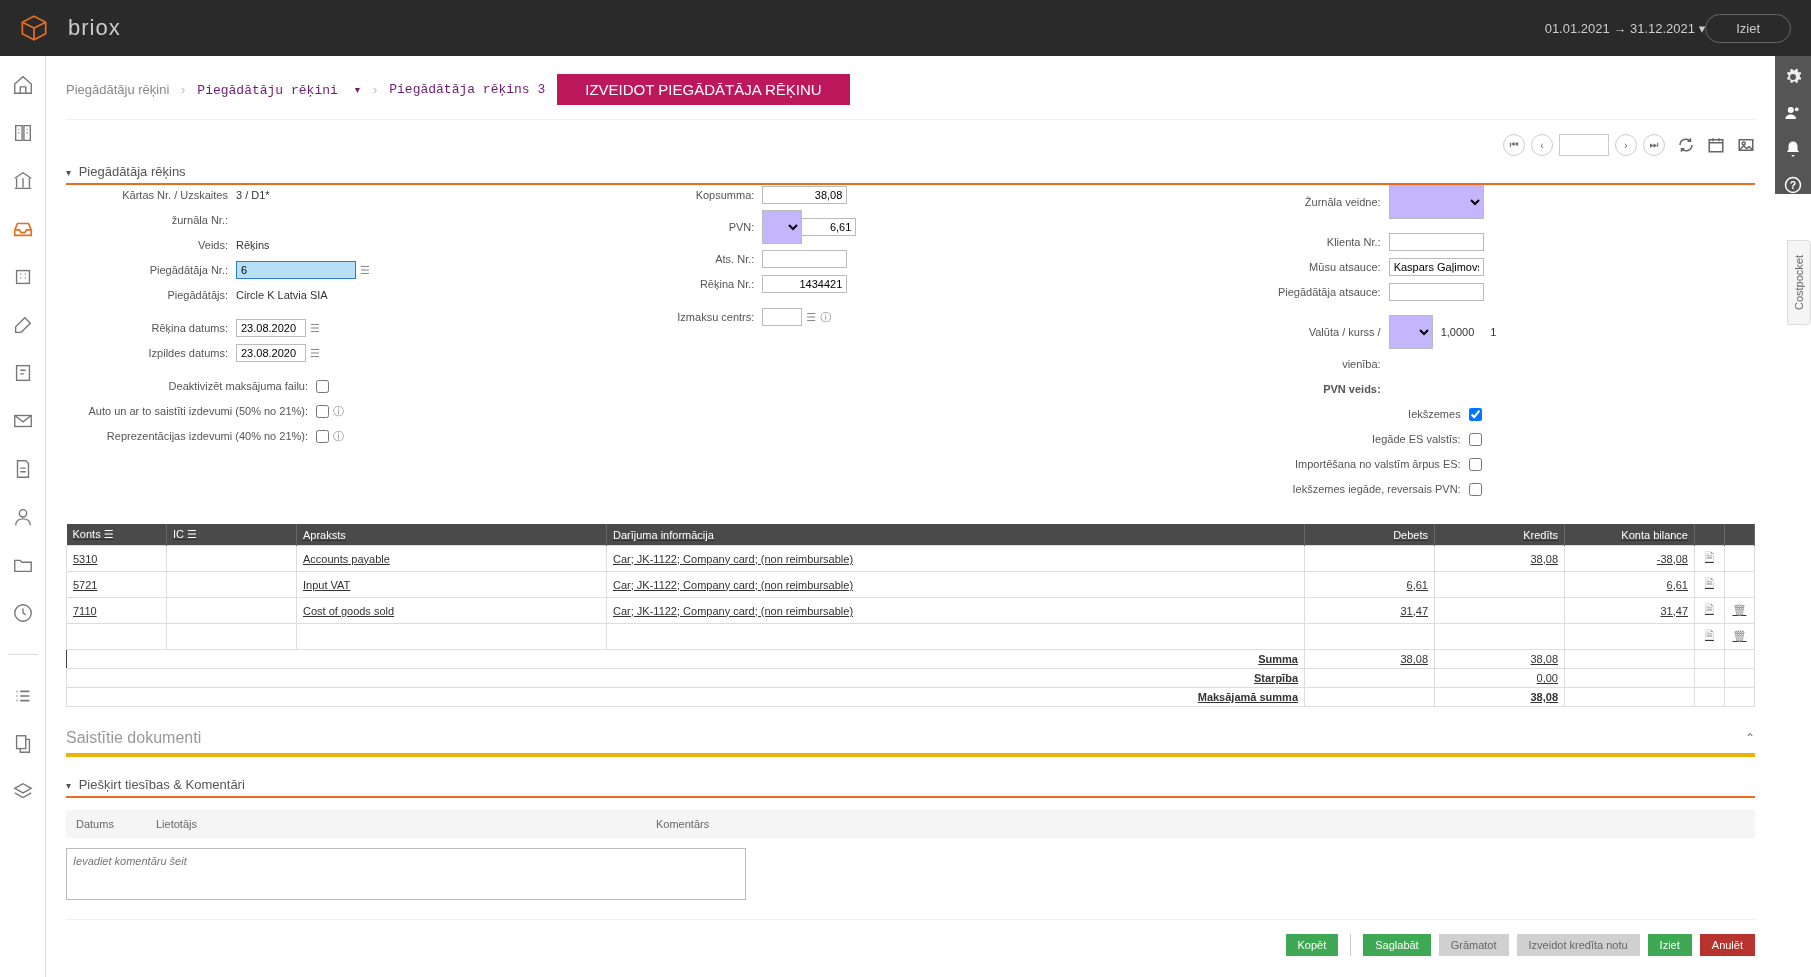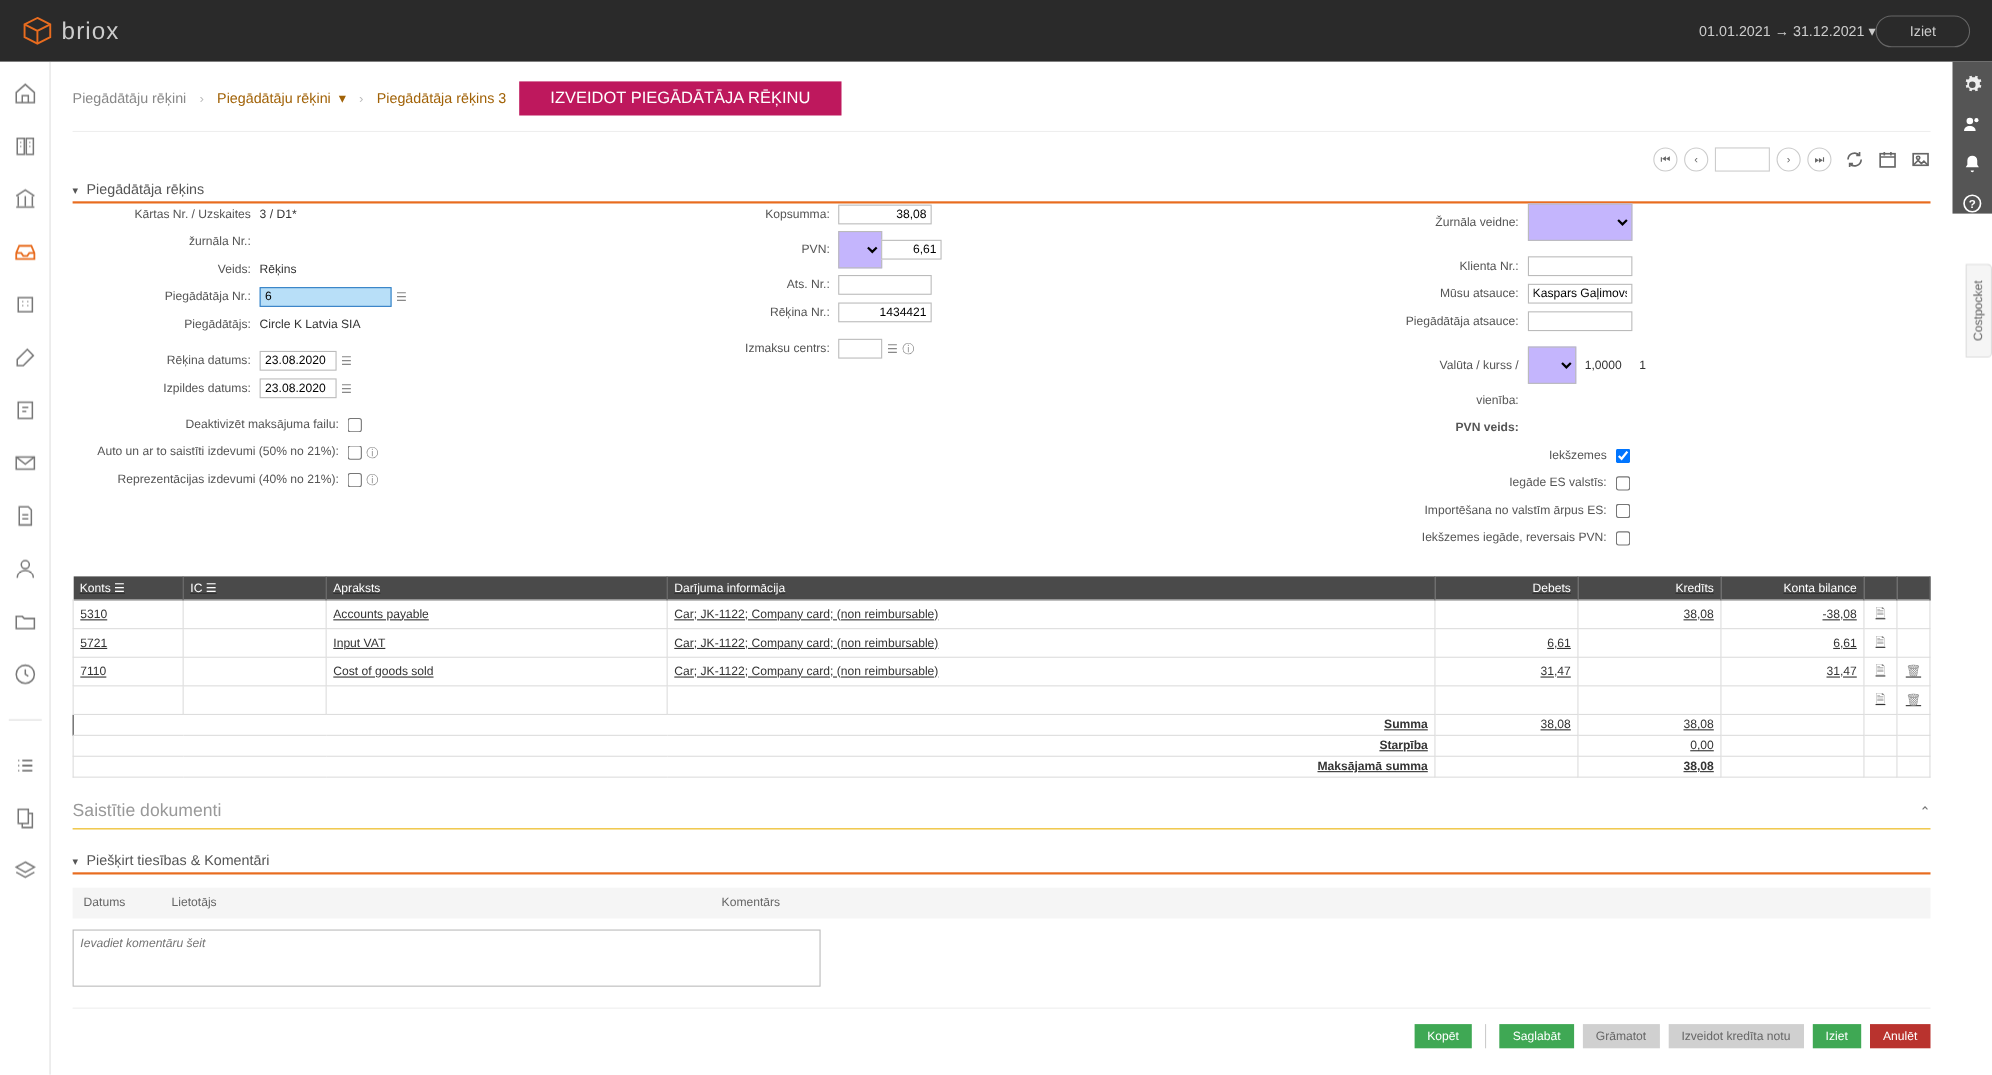--- a/index.html
+++ b/index.html
@@ -1,20 +1,20 @@
 <!DOCTYPE html>
 <html><head>
 <meta charset="utf-8">
 <style>
 * { box-sizing: border-box; margin: 0; padding: 0; }
 body { font-family: Arial, sans-serif; font-size: 12px; color: #333; background: #fff; overflow-x: hidden; }
 
 
 .top-header { background: #2a2a2a; height: 56px; display: flex; align-items: center; justify-content: space-between; padding: 0 20px; }
-.logo { display: flex; align-items: center; gap: 8px; }
+.logo { display: flex; align-items: center; gap: 20px; }
 .logo-icon { width: 28px; height: 28px; }
 .logo-text { color: #ccc; font-size: 22px; font-weight: 300; letter-spacing: 1px; }
 .header-right { display: flex; align-items: center; color: #ccc; font-size: 13px; }
 .date-range { cursor: pointer; }
 .logout-btn { border: 1px solid #666; border-radius: 20px; padding: 6px 30px; background: transparent; color: #ccc; cursor: pointer; font-size: 13px; }
 
 
 .left-sidebar { position: fixed; left: 0; top: 56px; bottom: 0; width: 46px; background: #fff; border-right: 1px solid #e0e0e0; display: flex; flex-direction: column; align-items: center; padding-top: 18px; gap: 26px; }
 .sidebar-icon { width: 22px; height: 22px; display: flex; align-items: center; justify-content: center; cursor: pointer; color: #777; }
 .sidebar-icon.active { color: #e86c1f; }
@@ -24,21 +24,21 @@
 .right-sidebar { position: fixed; right: 0; top: 56px; width: 36px; background: #555; display: flex; flex-direction: column; align-items: center; padding-top: 12px; gap: 18px; }
 .right-sidebar-icon { color: #fff; cursor: pointer; width: 18px; height: 18px; display:flex; align-items:center; justify-content:center; }
 .costpocket-tab { position: fixed; right: 0; top: 240px; background: #f5f5f5; border: 1px solid #ddd; writing-mode: vertical-rl; padding: 14px 5px; font-size: 11px; color: #666; cursor: pointer; border-radius: 4px 0 0 4px; transform: rotate(180deg); }
 
 
 .main { margin-left: 46px; margin-right: 36px; padding: 12px 20px 70px 20px; }
 
 
 .breadcrumb-row { display: flex; align-items: center; gap: 12px; padding: 6px 0 14px 0; border-bottom: 1px solid #eee; }
 .breadcrumb-item { color: #888; font-size: 13px; }
-.breadcrumb-item.link { color: #a16207; cursor: pointer; }
+.breadcrumb-item.link { color: #701a75; cursor: pointer; font-family: Liberation Mono, monospace; }
 .breadcrumb-sep { color: #bbb; }
 .create-btn { background: #be185d; color: #fff; border: none; padding: 7px 28px; font-size: 15px; cursor: pointer; }
 
 
 .toolbar { display: flex; justify-content: flex-end; align-items: center; gap: 6px; padding: 14px 0 8px 0; }
 .pager-btn { width: 22px; height: 22px; border: 1px solid #ccc; border-radius: 50%; background: #fff; cursor: pointer; display: flex; align-items: center; justify-content: center; font-size: 10px; color: #666; }
 .pager-input { width: 50px; height: 22px; border: 1px solid #ccc; text-align: center; font-size:11px; }
 .toolbar-icon { width: 18px; height: 18px; color: #666; cursor: pointer; margin-left: 6px; }
 
 
@@ -64,21 +64,21 @@
 
 
 .data-table { width: 100%; border-collapse: collapse; font-size: 11px; margin-bottom: 6px; text-decoration: underline; }
 .data-table thead th { background: #4a4a4a; color: #fff; text-align: left; padding: 4px 6px; font-weight: normal; border-right: 1px solid #666; }
 .data-table thead th.right { text-align: right; }
 .data-table tbody td { border: 1px solid #ddd; padding: 3px 6px; height: 18px; }
 .data-table tbody td.right { text-align: right; }
 .row-icon { color: #888; cursor: pointer; }
 
 
-.related-section { margin-top: 22px; display: flex; justify-content: space-between; align-items: center; border-bottom: 1px solid #eab308; padding-bottom: 6px; }
+.related-section { margin-top: 22px; display: flex; justify-content: space-between; align-items: center; border-bottom: 4px solid #eab308; padding-bottom: 6px; }
 .related-title { color: #999; font-size: 16px; }
 .expand-icon { color: #777; cursor: pointer; }
 
 
 .comments-header-row { background: #f5f5f5; display: flex; padding: 8px 10px; font-size: 11px; color: #666; margin-top: 12px; }
 .comments-header-row .col1 { width: 80px; }
 .comments-header-row .col2 { width: 500px; }
 .comment-textarea { width: 680px; height: 52px; border: 1px solid #bbb; padding: 6px; font-size: 11px; font-style: italic; color: #999; margin-top: 10px; resize: none; font-family: Arial; }
 
 

